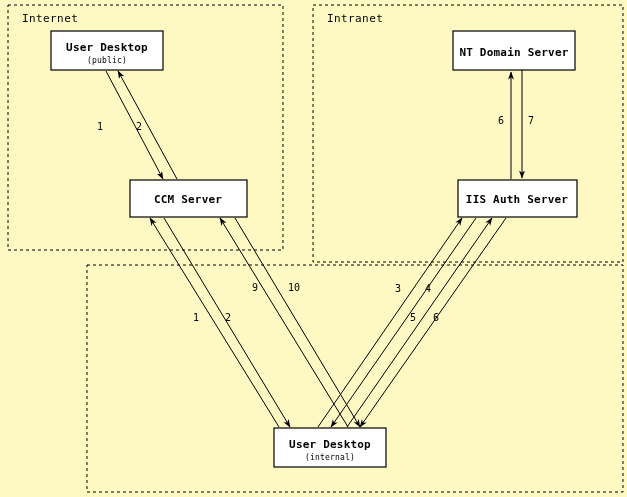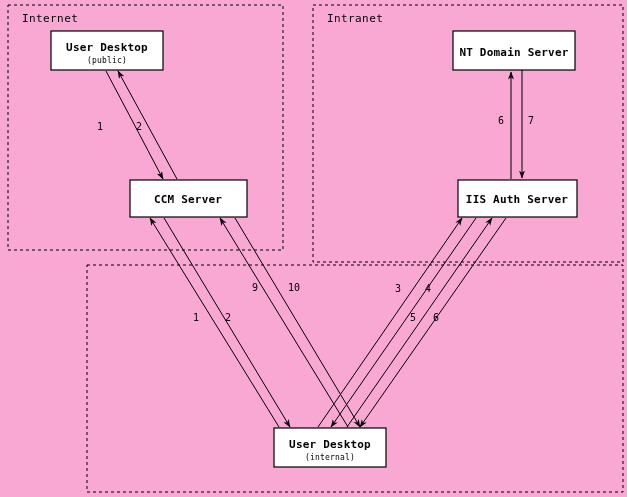--- a/index.html
+++ b/index.html
@@ -8,21 +8,21 @@
     padding: 0;
     background: #ffffff;
   }
   body {
     font-family: "DejaVu Sans Mono", "Liberation Mono", monospace;
   }
   #diagram-root {
     position: relative;
     width: 627px;
     height: 497px;
-    background: #f9a8d4;
+    background: #fef9c3;
     overflow: hidden;
   }
   svg#diagram-svg {
     position: absolute;
     left: 0;
     top: 0;
     width: 627px;
     height: 497px;
     display: block;
   }

